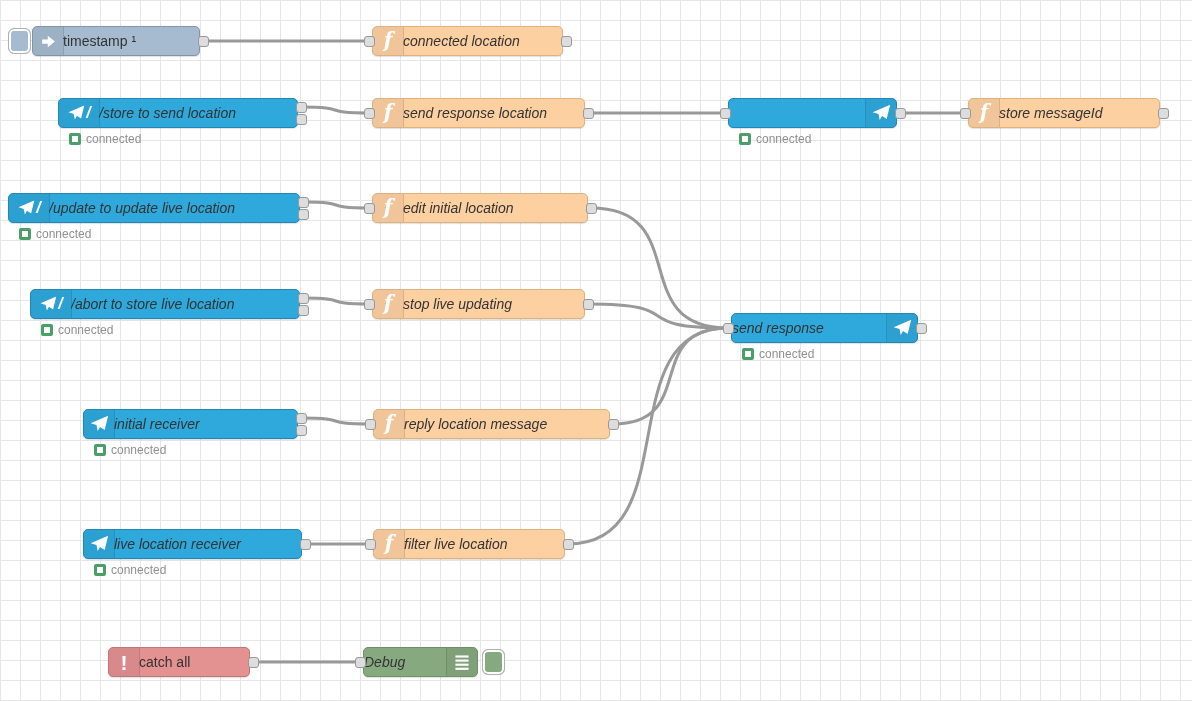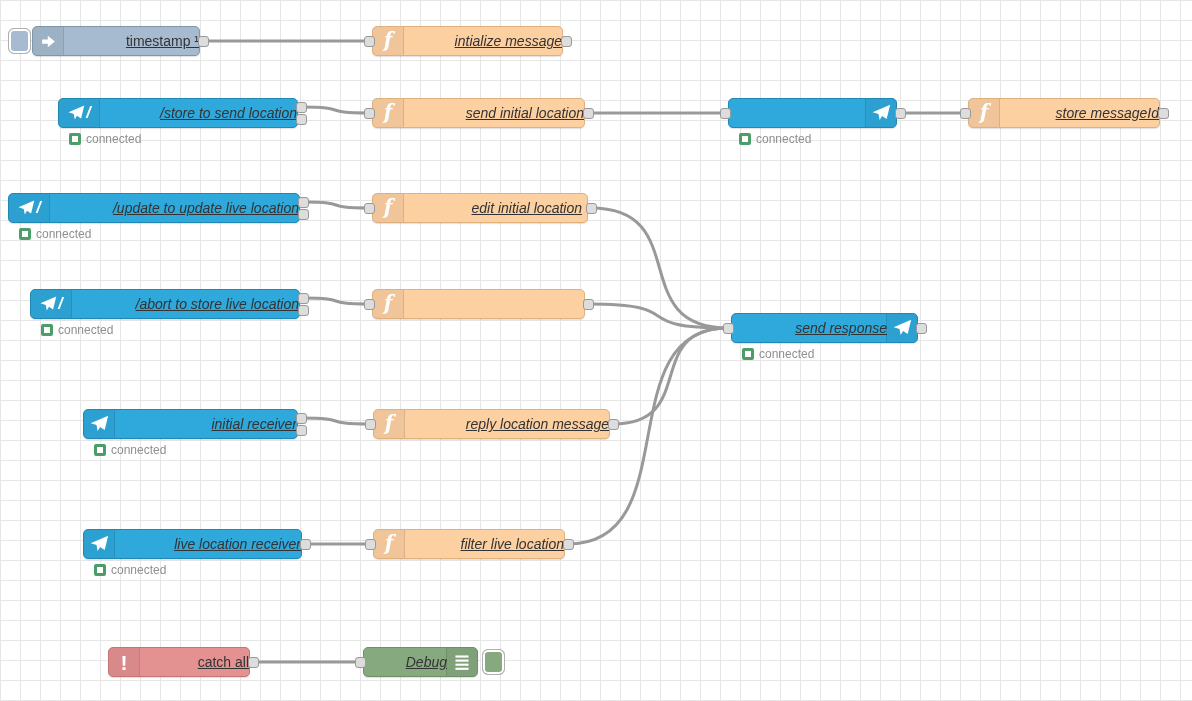--- a/index.html
+++ b/index.html
@@ -22,21 +22,21 @@
   }
   .icon-region{
     position:absolute;top:0;bottom:0;
     display:flex;align-items:center;justify-content:center;
     background:rgba(0,0,0,0.05);
   }
   .icon-region.left{left:0;border-radius:4px 0 0 4px;border-right:1px solid rgba(0,0,0,0.10);}
   .icon-region.right{right:0;border-radius:0 4px 4px 0;border-left:1px solid rgba(0,0,0,0.10);}
   .node-label{
     position:absolute;top:0;height:28px;line-height:28px;
-    text-align:right;font-size:14px;color:#333;white-space:nowrap;overflow:hidden;text-decoration:underline;
+    text-align:left;font-size:14px;color:#333;white-space:nowrap;overflow:hidden;
   }
   .port{
     position:absolute;width:9px;height:9px;
     background:#dddddd;border:1px solid #999999;border-radius:3px;
   }
   .node-button{
     position:absolute;box-sizing:border-box;
     border:1px solid #b0b0b0;border-radius:6px;
     box-shadow:inset 0 0 0 2px #ffffff;
     cursor:pointer;
@@ -88,21 +88,21 @@
         </svg>
       </div>
       <div class="node-label" style="left: 30px; right: 0px;">timestamp ¹</div>
       <div class="port" style="left: 164.5px; top: 8.5px;"></div>
       <div class="node-button" style="background: rgb(166, 187, 207); top: 1px; width: 23px; height: 26px; left: -25px;"></div>
     </div>
     <div class="node" style="left: 372px; top: 26px; width: 191px; background: rgb(253, 208, 162); border-color: rgb(223, 177, 126);">
       <div class="icon-region left" style="width: 30px;">
         <span class="fn-glyph">f</span>
       </div>
-      <div class="node-label" style="left: 30px; right: 0px; font-style: italic;">intialize message</div>
+      <div class="node-label" style="left: 30px; right: 0px; font-style: italic;">connected location</div>
       <div class="port" style="left: -9.5px; top: 8.5px;"></div>
       <div class="port" style="left: 187.5px; top: 8.5px;"></div>
     </div>
     <div class="node" style="left: 58px; top: 98px; width: 240px; background: rgb(47, 169, 220); border-color: rgb(33, 135, 181);">
       <div class="icon-region left" style="width: 40px;">
         <svg width="18" height="18" viewBox="0 0 24 24">
     <path d="M23 2 L2 11 L9 13.2 L10.4 20.5 L13.3 15.6 L18.8 19.3 Z" fill="#ffffff"></path>
   </svg>
         <span class="slash-glyph">/</span>
       </div>
@@ -111,42 +111,42 @@
       <div class="port" style="left: 236.5px; top: 14.5px;"></div>
     </div>
     <div class="status" style="left: 69px; top: 132px;">
       <span class="status-ring"></span>
       <span>connected</span>
     </div>
     <div class="node" style="left: 372px; top: 98px; width: 213px; background: rgb(253, 208, 162); border-color: rgb(223, 177, 126);">
       <div class="icon-region left" style="width: 30px;">
         <span class="fn-glyph">f</span>
       </div>
-      <div class="node-label" style="left: 30px; right: 0px; font-style: italic;">send initial location</div>
+      <div class="node-label" style="left: 30px; right: 0px; font-style: italic;">send response location</div>
       <div class="port" style="left: -9.5px; top: 8.5px;"></div>
       <div class="port" style="left: 209.5px; top: 8.5px;"></div>
     </div>
     <div class="node" style="left: 728px; top: 98px; width: 169px; background: rgb(47, 169, 220); border-color: rgb(33, 135, 181);">
       <div class="icon-region right" style="width: 30px;">
         <svg width="20" height="20" viewBox="0 0 24 24">
     <path d="M23 2 L2 11 L9 13.2 L10.4 20.5 L13.3 15.6 L18.8 19.3 Z" fill="#ffffff"></path>
   </svg>
       </div>
       <div class="port" style="left: -9.5px; top: 8.5px;"></div>
       <div class="port" style="left: 165.5px; top: 8.5px;"></div>
     </div>
     <div class="status" style="left: 739px; top: 132px;">
       <span class="status-ring"></span>
       <span>connected</span>
     </div>
     <div class="node" style="left: 968px; top: 98px; width: 192px; background: rgb(253, 208, 162); border-color: rgb(223, 177, 126);">
       <div class="icon-region left" style="width: 30px;">
         <span class="fn-glyph">f</span>
       </div>
-      <div class="node-label" style="left: 30px; right: 0px; font-style: italic; padding-left: 8px;">store messageId</div>
+      <div class="node-label" style="left: 30px; right: 0px; font-style: italic;">store messageId</div>
       <div class="port" style="left: -9.5px; top: 8.5px;"></div>
       <div class="port" style="left: 188.5px; top: 8.5px;"></div>
     </div>
     <div class="node" style="left: 8px; top: 193px; width: 292px; background: rgb(47, 169, 220); border-color: rgb(33, 135, 181);">
       <div class="icon-region left" style="width: 40px;">
         <svg width="18" height="18" viewBox="0 0 24 24">
     <path d="M23 2 L2 11 L9 13.2 L10.4 20.5 L13.3 15.6 L18.8 19.3 Z" fill="#ffffff"></path>
   </svg>
         <span class="slash-glyph">/</span>
       </div>
@@ -178,20 +178,21 @@
       <div class="port" style="left: 266.5px; top: 14.5px;"></div>
     </div>
     <div class="status" style="left: 41px; top: 323px;">
       <span class="status-ring"></span>
       <span>connected</span>
     </div>
     <div class="node" style="left: 372px; top: 289px; width: 213px; background: rgb(253, 208, 162); border-color: rgb(223, 177, 126);">
       <div class="icon-region left" style="width: 30px;">
         <span class="fn-glyph">f</span>
       </div>
+      <div class="node-label" style="left: 30px; right: 0px; font-style: italic;">stop live updating</div>
       <div class="port" style="left: -9.5px; top: 8.5px;"></div>
       <div class="port" style="left: 209.5px; top: 8.5px;"></div>
     </div>
     <div class="node" style="left: 731px; top: 313px; width: 187px; background: rgb(47, 169, 220); border-color: rgb(33, 135, 181);">
       <div class="icon-region right" style="width: 30px;">
         <svg width="20" height="20" viewBox="0 0 24 24">
     <path d="M23 2 L2 11 L9 13.2 L10.4 20.5 L13.3 15.6 L18.8 19.3 Z" fill="#ffffff"></path>
   </svg>
       </div>
       <div class="node-label" style="left: 0px; right: 30px; font-style: italic;">send response</div>

